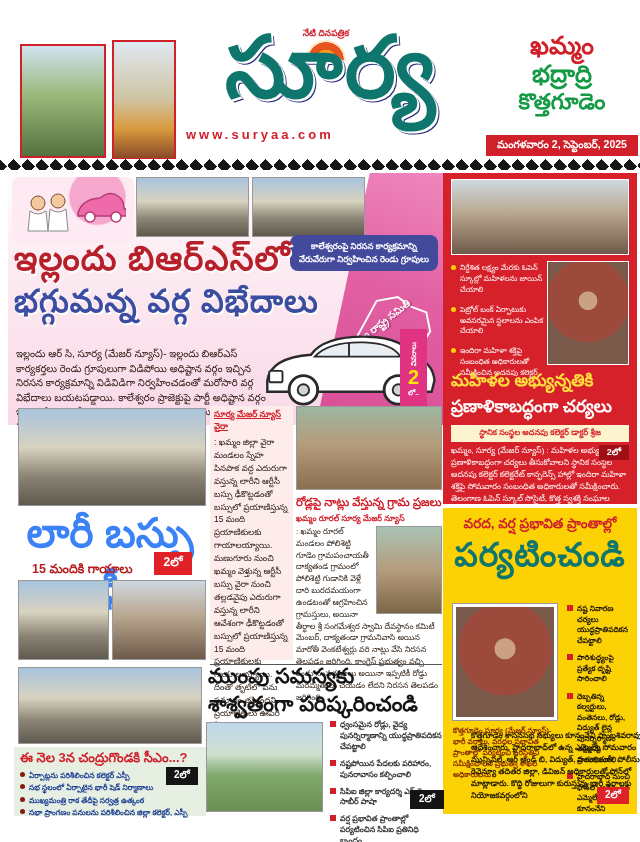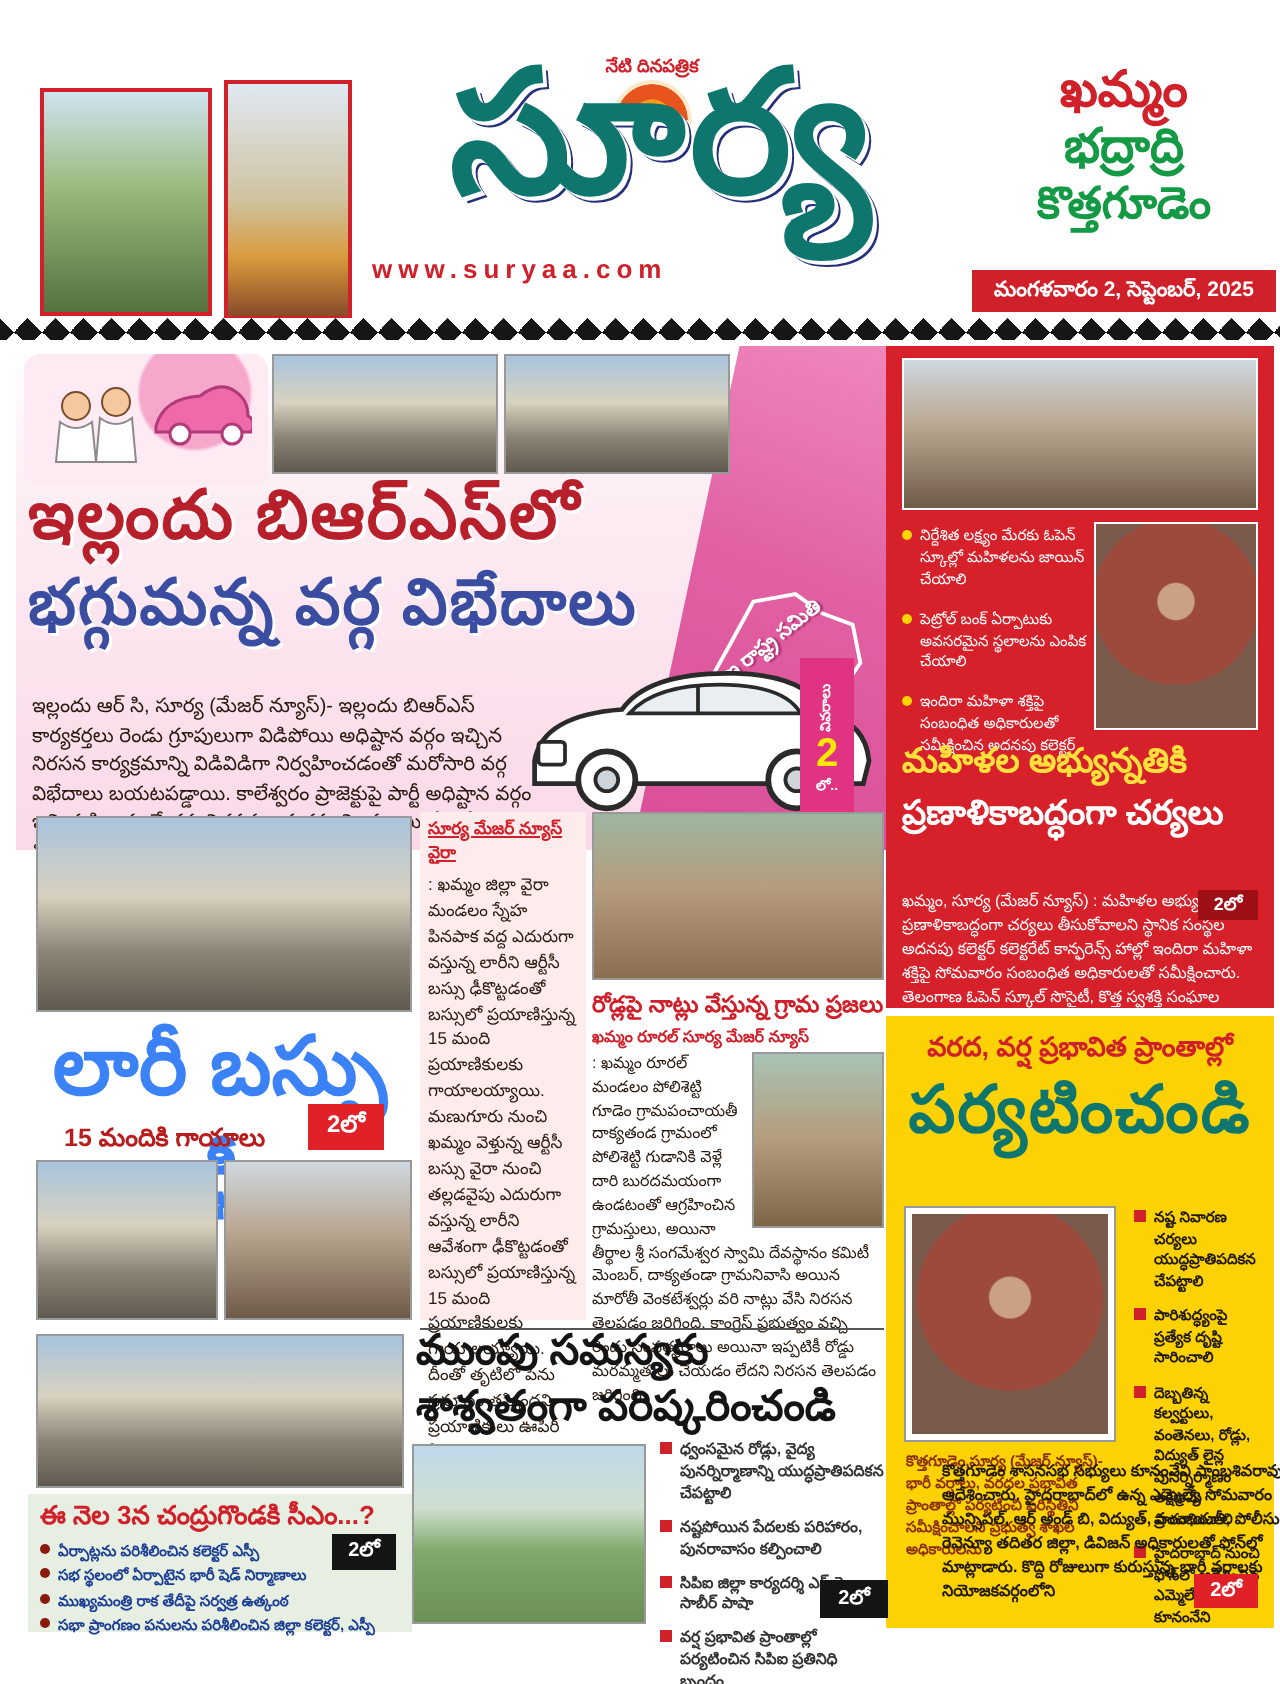--- a/index.html
+++ b/index.html
@@ -169,20 +169,21 @@
         <circle cx="70" cy="34" r="5" fill="#fff" stroke="#b23a78" stroke-width="1.5"></circle>
         <circle cx="96" cy="34" r="5" fill="#fff" stroke="#b23a78" stroke-width="1.5"></circle>
         <circle cx="18" cy="20" r="7" fill="#f4c9a0" stroke="#7a4a2a"></circle>
         <path d="M10 28 q8 6 16 0 l2 20 l-20 0 z" fill="#ffffff" stroke="#8a8a8a"></path>
         <circle cx="38" cy="18" r="7" fill="#f4c9a0" stroke="#7a4a2a"></circle>
         <path d="M30 26 q8 6 16 0 l2 22 l-20 0 z" fill="#ffffff" stroke="#8a8a8a"></path>
       </svg>
     </div>
     <div class="ph ph-crowd" style="left:128px; top:4px; width:113px; height:60px;"></div>
     <div class="ph ph-crowd" style="left:244px; top:4px; width:113px; height:60px;"></div>
+    <div class="kicker">కాలేశ్వరంపై నిరసన కార్యక్రమాన్ని వేరువేరుగా నిర్వహించిన రెండు గ్రూపులు</div>
     <div class="h-lead1">ఇల్లందు బిఆర్ఎస్‌లో</div>
     <div class="h-lead2">భగ్గుమన్న వర్గ విభేదాలు</div>
     <div class="lead-body">ఇల్లందు ఆర్ సి, సూర్య (మేజర్ న్యూస్)- ఇల్లందు బిఆర్ఎస్ కార్యకర్తలు రెండు గ్రూపులుగా విడిపోయి అధిష్టాన వర్గం ఇచ్చిన నిరసన కార్యక్రమాన్ని విడివిడిగా నిర్వహించడంతో మరోసారి వర్గ విభేదాలు బయటపడ్డాయి. కాలేశ్వరం ప్రాజెక్టుపై పార్టీ అధిష్టాన వర్గం ఇచ్చిన పిలుపు మేరకు నిరసన కార్యక్రమాన్ని వర్గాలు వేరువేరుగా నిర్వహించడం పట్టణంలో చర్చనీయమైంది.</div>
     <svg class="lead-car" viewBox="0 0 200 100">
       <path d="M14 62 q4 -24 46 -27 q14 -20 60 -19 q38 1 48 22 q20 4 22 24 l-3 12 l-173 0 z" fill="#ffffff" stroke="#2a2a2a" stroke-width="2.5"></path>
       <path d="M64 37 q14 -16 52 -15 q30 1 38 15 z" fill="#e8eef2" stroke="#2a2a2a" stroke-width="2"></path>
       <line x1="100" y1="22" x2="100" y2="37" stroke="#2a2a2a" stroke-width="2"></line>
       <circle cx="52" cy="72" r="15" fill="#ffffff" stroke="#2a2a2a" stroke-width="3"></circle>
       <circle cx="52" cy="72" r="6" fill="#cfd4d8" stroke="#2a2a2a" stroke-width="2"></circle>
       <circle cx="152" cy="72" r="15" fill="#ffffff" stroke="#2a2a2a" stroke-width="3"></circle>
@@ -208,20 +209,21 @@
           <span>పెట్రోల్ బంక్ ఏర్పాటుకు అవసరమైన స్థలాలను ఎంపిక చేయాలి</span>
         </li>
       <li>
           <span class="dot-y"></span>
           <span>ఇందిరా మహిళా శక్తిపై సంబంధిత అధికారులతో సమీక్షించిన అదనపు కలెక్టర్</span>
         </li>
     </ul>
     <div class="ph ph-person photo-portrait"></div>
     <div class="red-h1">మహిళల అభ్యున్నతికి</div>
     <div class="red-h2">ప్రణాళికాబద్ధంగా చర్యలు</div>
+    <div class="red-strap">స్థానిక సంస్థల అదనపు కలెక్టర్ డాక్టర్ శ్రీజ</div>
     <div class="red-body">ఖమ్మం, సూర్య (మేజర్ న్యూస్) : మహిళల అభ్యున్నతికి ప్రణాళికాబద్ధంగా చర్యలు తీసుకోవాలని స్థానిక సంస్థల అదనపు కలెక్టర్ కలెక్టరేట్ కాన్ఫరెన్స్ హాల్లో ఇందిరా మహిళా శక్తిపై సోమవారం సంబంధిత అధికారులతో సమీక్షించారు. తెలంగాణ ఓపెన్ స్కూల్ సొసైటీ, కొత్త స్వశక్తి సంఘాల ఏర్పాటు,</div>
     <div class="badge badge-darkred">2లో</div>
   </div>
 
   <div class="yellowbox">
     <div class="y-h1">వరద, వర్ష ప్రభావిత ప్రాంతాల్లో</div>
     <div class="y-h2">పర్యటించండి</div>
     <div class="ph ph-person photo-mla"></div>
     <div class="y-cap">కొత్తగూడెం,సూర్య (మేజర్ న్యూస్)- భారీ వర్షాలు, వరదల ప్రభావిత ప్రాంతాల్లో పర్యటించి పరిస్థితిని సమీక్షించాలని ప్రభుత్వ శాఖల అధికారులను</div>
     <ul>

